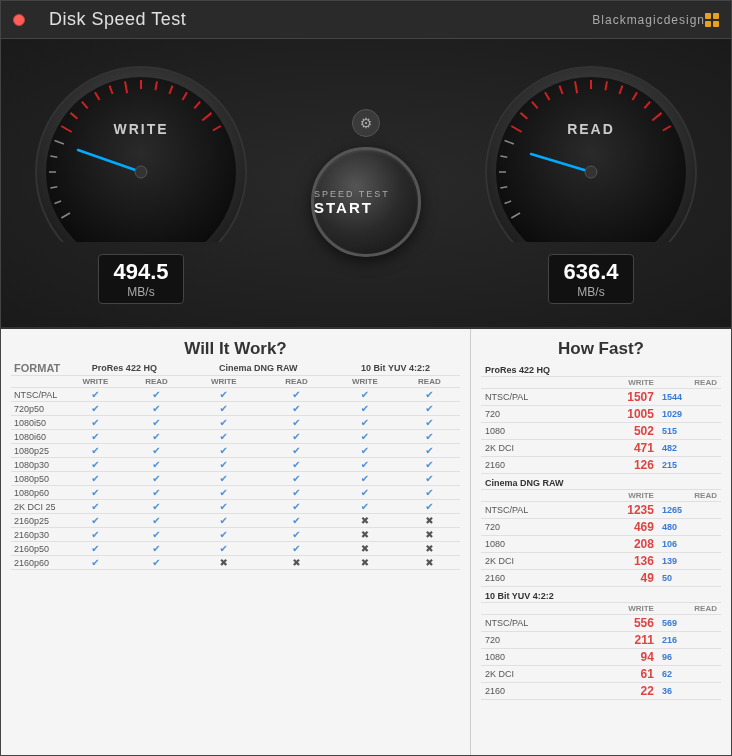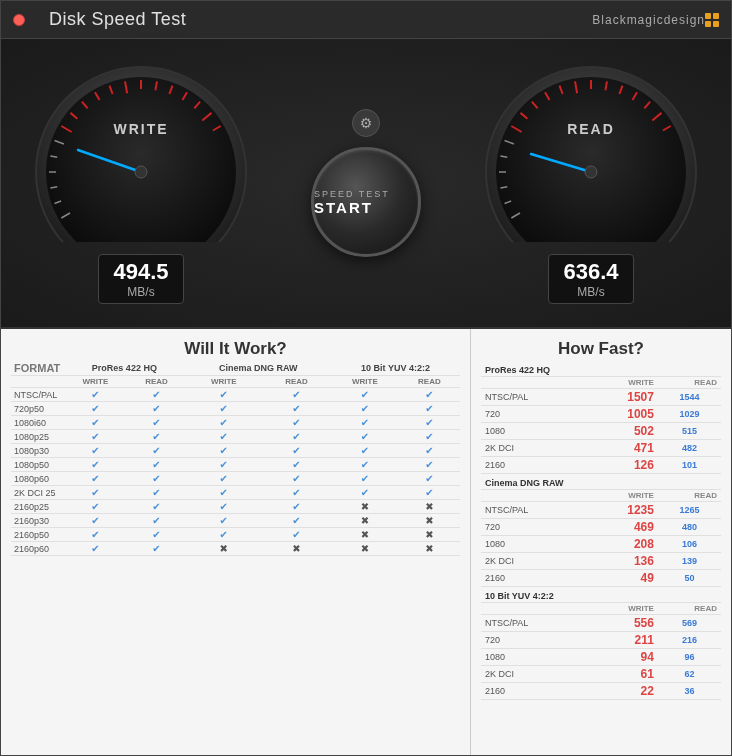--- a/index.html
+++ b/index.html
@@ -238,21 +238,21 @@
       font-weight: bold;
       color: #333;
       font-size: 9px;
       padding-top: 4px;
     }
     .right-table .row-label {
       color: #555;
       font-size: 9px;
     }
     .right-table .write-col { color: #d44; font-weight: bold; font-size:12px; text-align:right;}
-    .right-table .read-col { color: #3a7ad4; font-weight: bold; font-size:9px; text-align:center;}
+    .right-table .read-col { color: #3a7ad4; font-weight: bold; font-size:9px; text-align:left;}
   </style>
 </head>
 <body>
 
 <div class="window">
 
   <div class="title-bar">
     <div class="title-bar-left">
       <div class="close-btn"></div>
       <span class="app-title">Disk Speed Test</span>
@@ -420,20 +420,29 @@
             <tr>
               <td class="row-label">720p50</td>
               <td><span class="checkmark">✔</span></td>
               <td><span class="checkmark">✔</span></td>
               <td><span class="checkmark">✔</span></td>
               <td><span class="checkmark">✔</span></td>
               <td><span class="checkmark">✔</span></td>
               <td><span class="checkmark">✔</span></td>
             </tr>
             <tr>
+              <td class="row-label">1080i50</td>
+              <td><span class="checkmark">✔</span></td>
+              <td><span class="checkmark">✔</span></td>
+              <td><span class="checkmark">✔</span></td>
+              <td><span class="checkmark">✔</span></td>
+              <td><span class="checkmark">✔</span></td>
+              <td><span class="checkmark">✔</span></td>
+            </tr>
+            <tr>
               <td class="row-label">1080i60</td>
               <td><span class="checkmark">✔</span></td>
               <td><span class="checkmark">✔</span></td>
               <td><span class="checkmark">✔</span></td>
               <td><span class="checkmark">✔</span></td>
               <td><span class="checkmark">✔</span></td>
               <td><span class="checkmark">✔</span></td>
             </tr>
             <tr>
               <td class="row-label">1080p25</td>
@@ -548,21 +557,21 @@
               <td class="read-col">515</td>
             </tr>
             <tr>
               <td class="row-label">2K DCI</td>
               <td class="write-col">471</td>
               <td class="read-col">482</td>
             </tr>
             <tr>
               <td class="row-label">2160</td>
               <td class="write-col">126</td>
-              <td class="read-col">101</td>
+              <td class="read-col">215</td>
             </tr>
             <tr>
               <td class="group-header" colspan="3">Cinema DNG RAW</td>
             </tr>
             <tr>
               <td></td>
               <td class="write-col" style="text-align: right; font-size: 8px; color: rgb(136, 136, 136);">WRITE</td>
               <td class="read-col" style="text-align: right; font-size: 8px; color: rgb(136, 136, 136);">READ</td>
             </tr>
             <tr>

